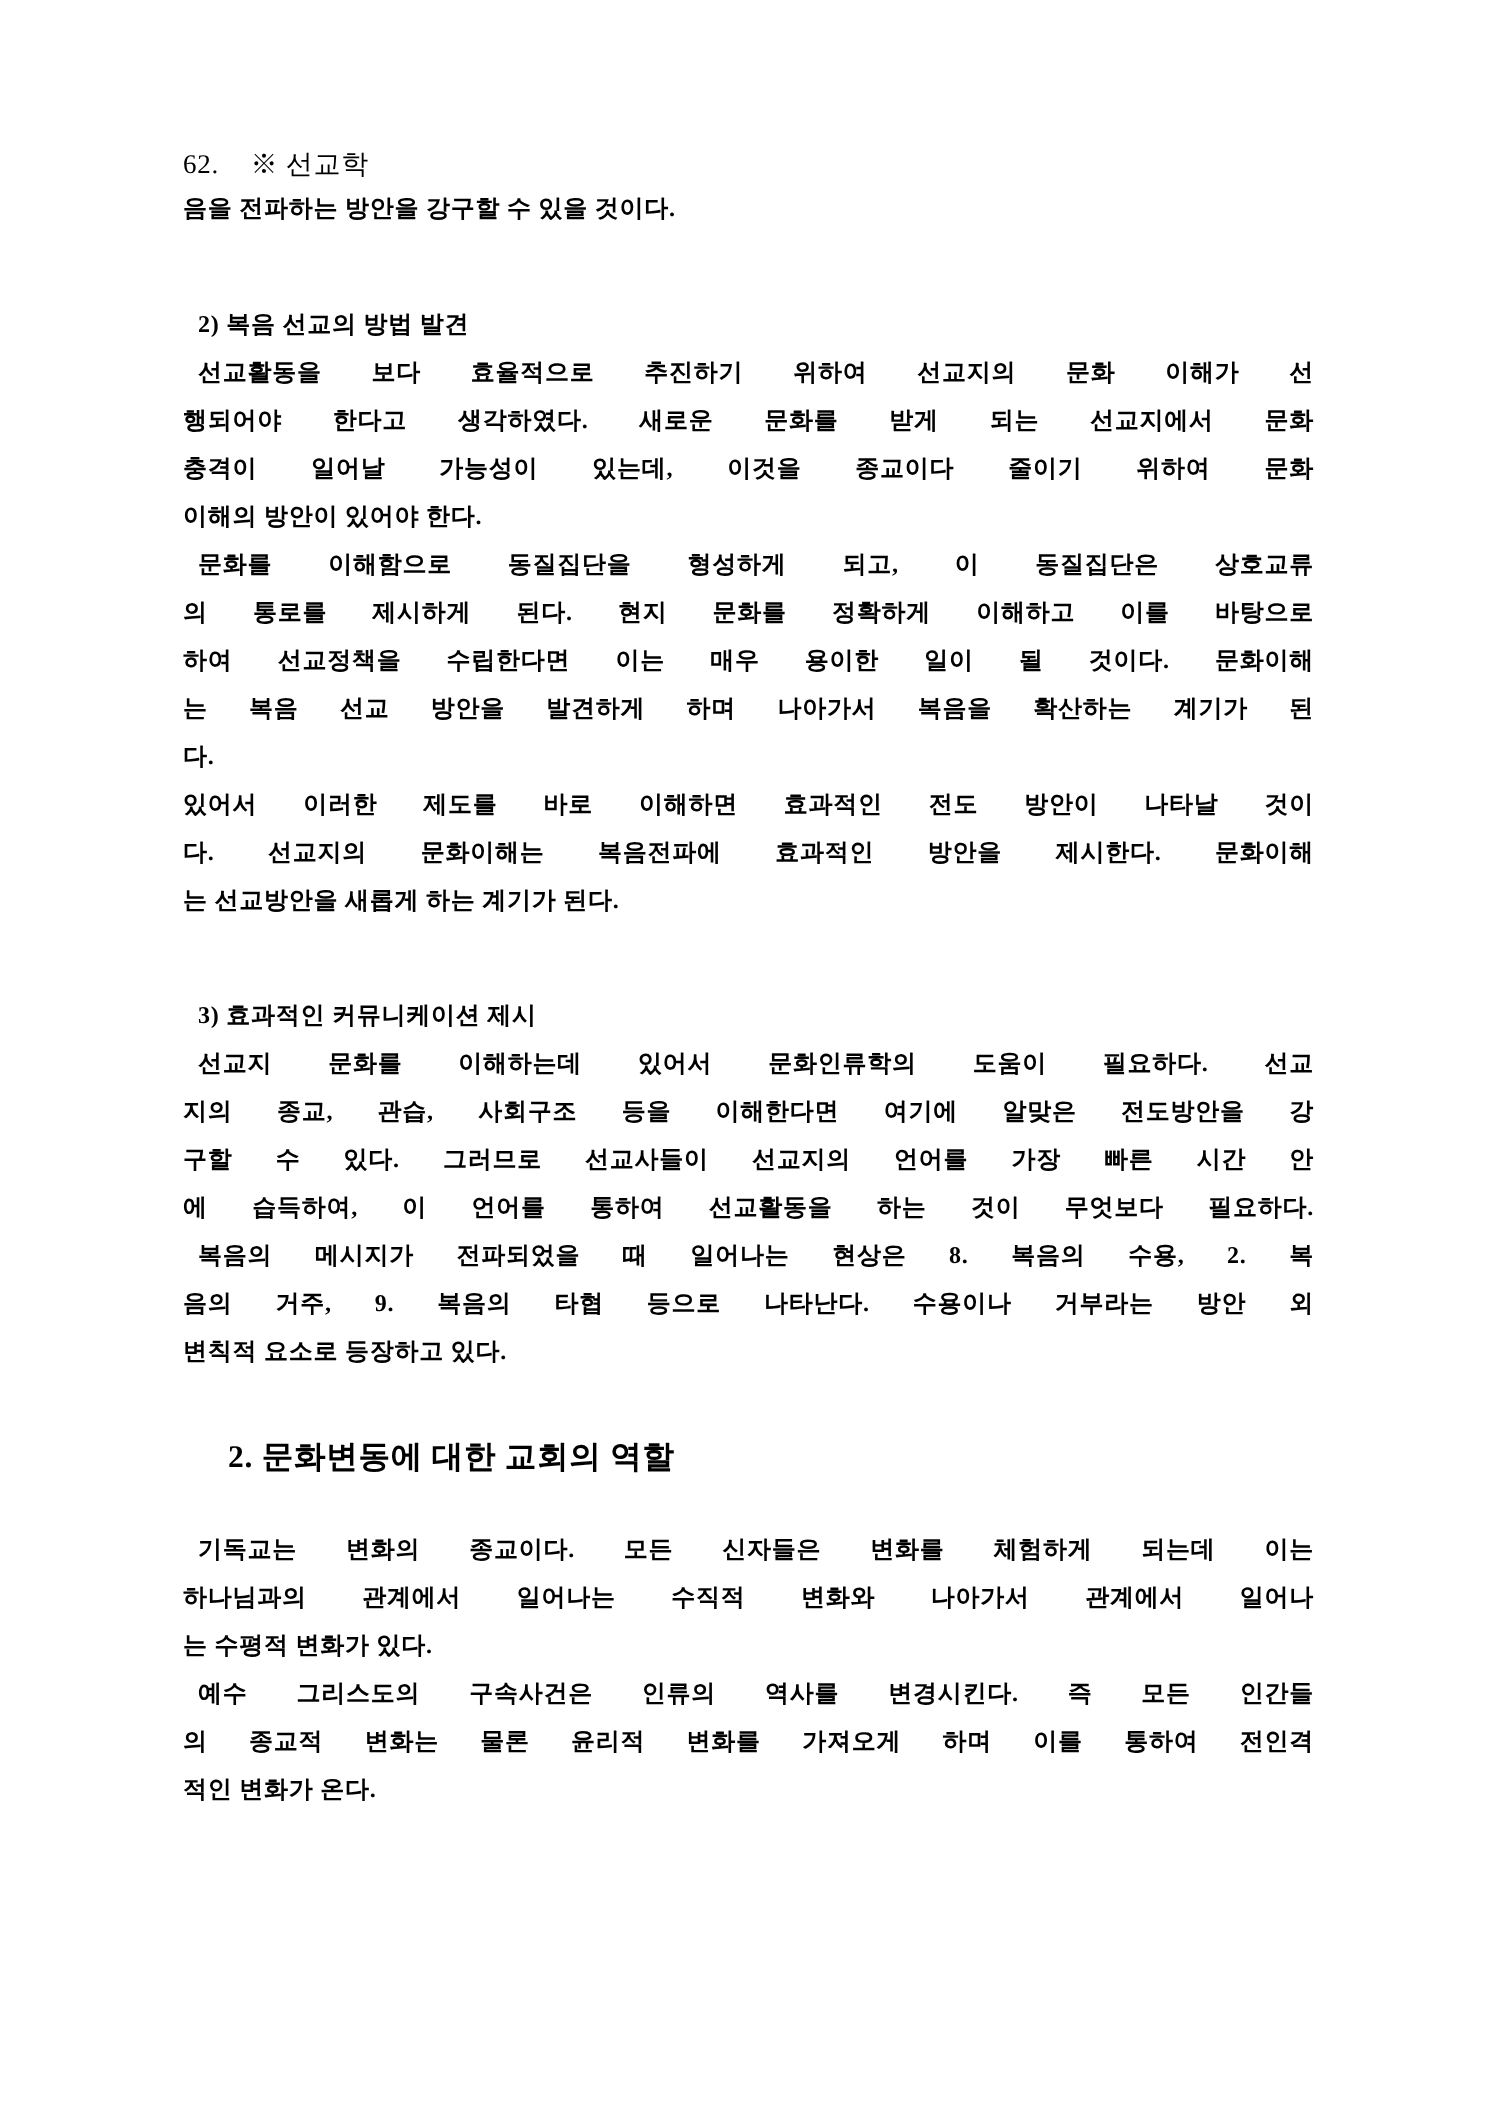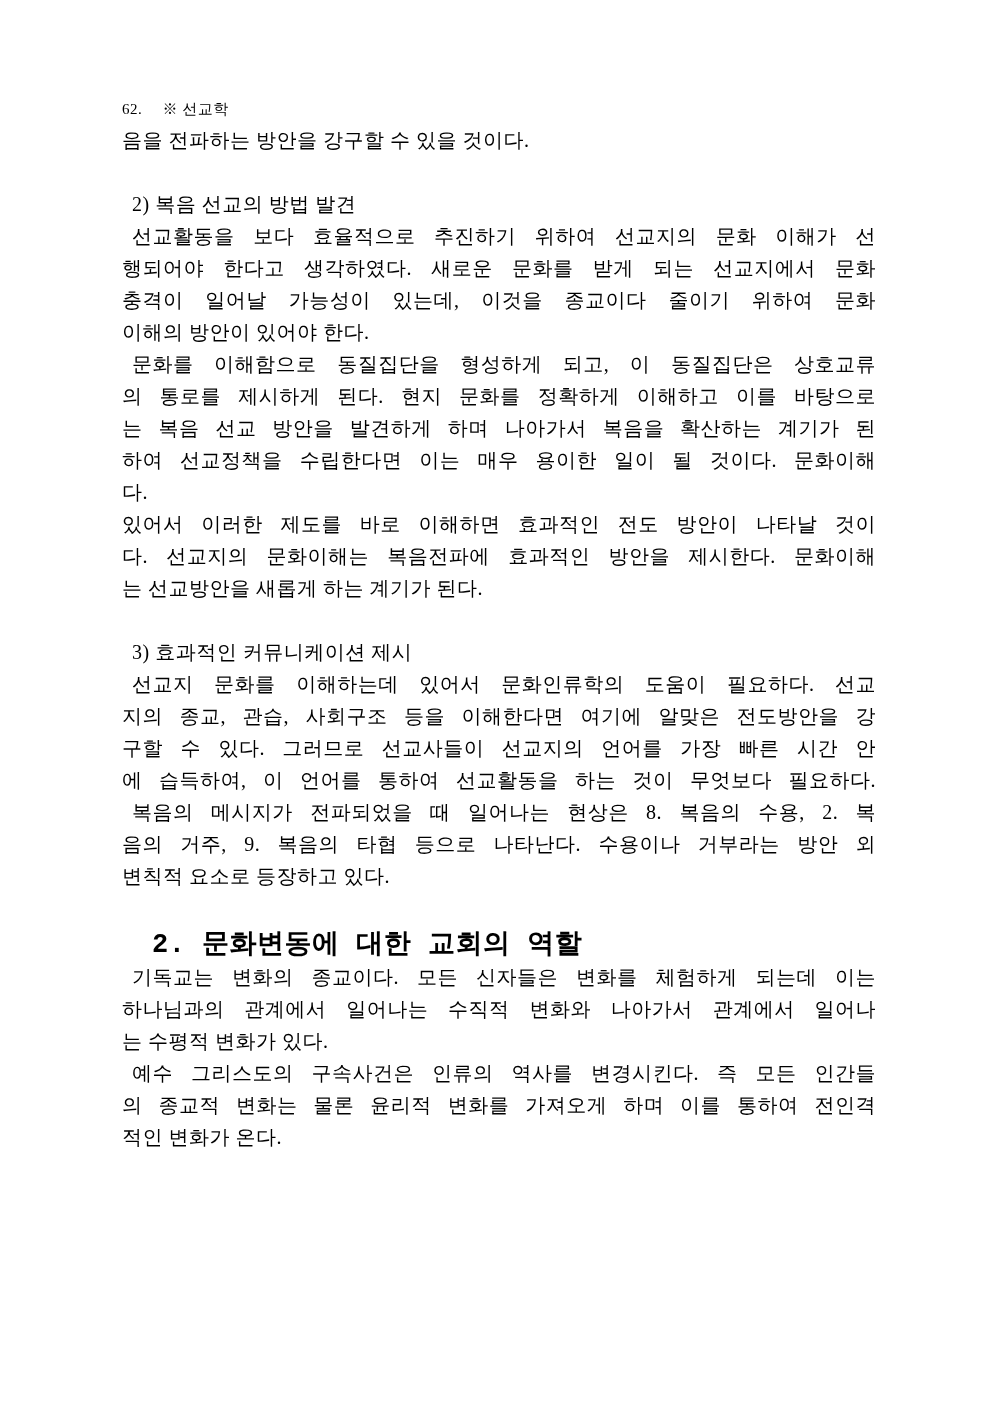--- a/index.html
+++ b/index.html
@@ -12,57 +12,58 @@
     width: 992px;
     height: 1403px;
     box-sizing: border-box;
     background: #ffffff;
     color: #000000;
     padding: 98px 116px 0 122px;
     font-family: "Liberation Serif", "DejaVu Serif", serif;
     overflow: hidden;
   }
   .header {
-    font-size: 15px;
+    font-size: 18px;
     line-height: 22px;
     margin-bottom: 4px;
     letter-spacing: 0.5px;
     white-space: nowrap;
   }
   .header .num {
     margin-right: 16px;
   }
   .bline {
-    font-size: 20px;
+    font-size: 16px;
     line-height: 32px;
     height: 32px;
     letter-spacing: 0.5px;
     white-space: nowrap;
     overflow: visible;
+    font-weight: bold;
   }
   .j {
     text-align: justify;
     text-align-last: justify;
     white-space: normal;
   }
   .nj {
     text-align: left;
   }
   .indent {
     text-indent: 10px;
   }
   .subheading {
-    margin-top: 32px;
+    margin-top: 45px;
   }
   .main-heading {
     margin-top: 37px;
+    margin-bottom: 31px;
     font-weight: bold;
-    font-size: 27px;
+    font-size: 21px;
     text-indent: 30px;
-    font-family: Liberation Mono, monospace;
   }
 </style>
 </head>
 <body>
 
 <div class="page">
   <div class="header">
     <span class="num">62.</span>
     <span>※ 선교학</span>
   </div>
@@ -71,22 +72,22 @@
       <div class="bline nj subheading indent">2) 복음 선교의 방법 발견</div>
       <div>
         <div class="bline j indent">선교활동을 보다 효율적으로 추진하기 위하여 선교지의 문화 이해가 선</div>
         <div class="bline j">행되어야 한다고 생각하였다. 새로운 문화를 받게 되는 선교지에서 문화</div>
         <div class="bline j">충격이 일어날 가능성이 있는데, 이것을 종교이다 줄이기 위하여 문화</div>
         <div class="bline nj">이해의 방안이 있어야 한다.</div>
       </div>
       <div>
         <div class="bline j indent">문화를 이해함으로 동질집단을 형성하게 되고, 이 동질집단은 상호교류</div>
         <div class="bline j">의 통로를 제시하게 된다. 현지 문화를 정확하게 이해하고 이를 바탕으로</div>
+        <div class="bline j">하여 선교정책을 수립한다면 이는 매우 용이한 일이 될 것이다. 문화이해</div>
         <div class="bline j">는 복음 선교 방안을 발견하게 하며 나아가서 복음을 확산하는 계기가 된</div>
-        <div class="bline j">하여 선교정책을 수립한다면 이는 매우 용이한 일이 될 것이다. 문화이해</div>
         <div class="bline nj">다.</div>
       </div>
       <div>
         <div class="bline j">있어서 이러한 제도를 바로 이해하면 효과적인 전도 방안이 나타날 것이</div>
         <div class="bline j">다. 선교지의 문화이해는 복음전파에 효과적인 방안을 제시한다. 문화이해</div>
         <div class="bline nj">는 선교방안을 새롭게 하는 계기가 된다.</div>
       </div>
       <div class="bline nj subheading indent">3) 효과적인 커뮤니케이션 제시</div>
       <div>
         <div class="bline j indent">선교지 문화를 이해하는데 있어서 문화인류학의 도움이 필요하다. 선교</div>

